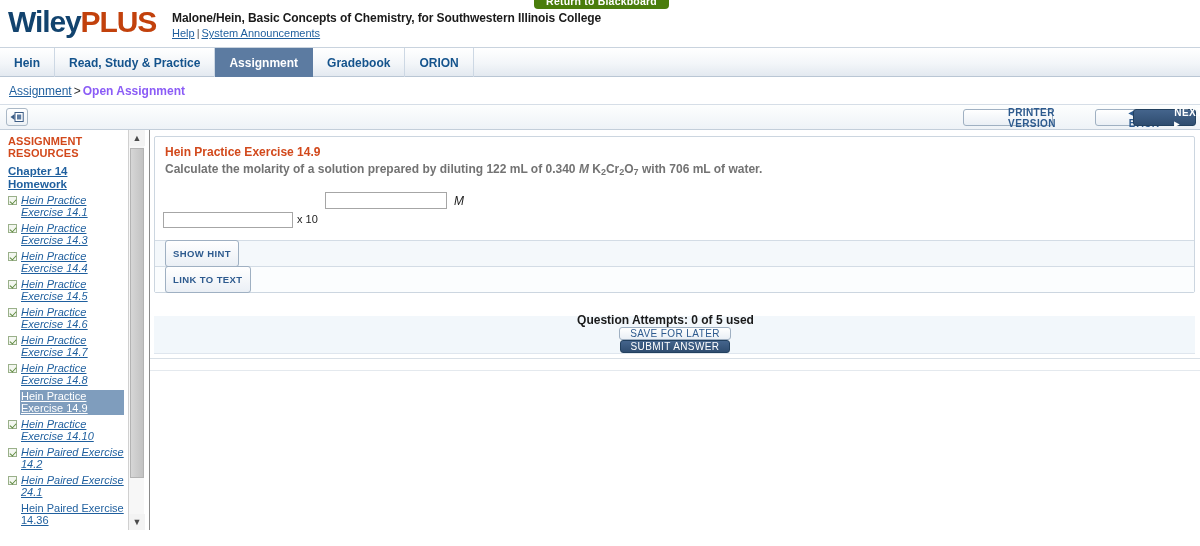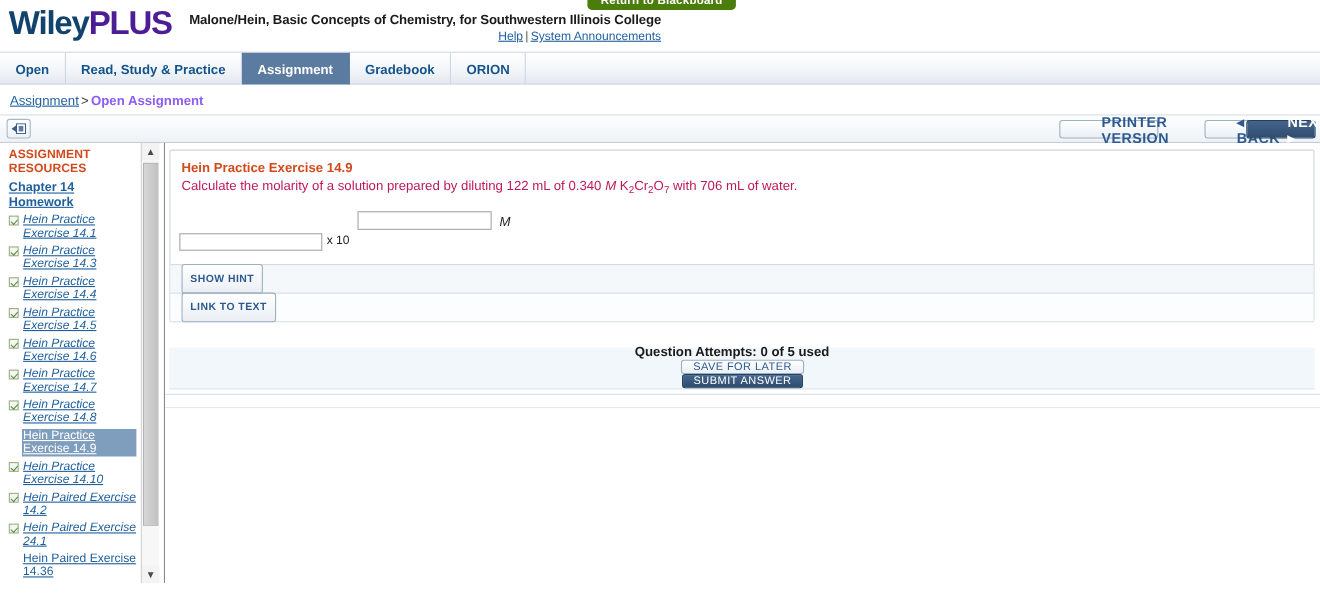--- a/index.html
+++ b/index.html
@@ -45,25 +45,25 @@
   .brand {
     position: absolute;
     left: 8px; top: 7px;
     font-size: 30px;
     font-weight: bold;
     letter-spacing: -1.1px;
     line-height: 1;
     white-space: nowrap;
   }
   .brand .w { color: #12436e; }
-  .brand .p { color: #4c1d95; text-align: right; }
+  .brand .p { color: #c2410c; text-align: right; }
 
   .course-block {
     position: absolute;
-    left: 172px; top: 11px; text-align: right;
+    left: 172px; top: 11px;
   }
   .course-title {
     font-size: 12px;
     font-weight: bold;
     color: #1a1a1a;
     letter-spacing: -0.1px;
     white-space: nowrap;
   }
   .course-links {
     margin-top: 2px;
@@ -136,21 +136,21 @@
     background: linear-gradient(to bottom, #ffffff, #eef2f6);
     border: 1px solid #aab8c6;
     border-radius: 3px;
     cursor: pointer;
     display: flex; align-items: center; justify-content: center;
   }
   .btn-pill {
     position: absolute;
     height: 17px;
     border-radius: 3px;
-    font-size: 13px;
+    font-size: 10px;
     font-weight: bold;
     letter-spacing: .4px;
     display: flex; align-items: center; justify-content: center;
     cursor: pointer;
     padding-left: 48px;
   }
   .btn-light {
     background: linear-gradient(to bottom, #ffffff, #eaeff5);
     border: 1px solid #9fb0c2;
     color: #2d5a8e;
@@ -292,23 +292,24 @@
     padding: 8px 0 0 0;
   }
   .q-title {
     color: #d2491c;
     font-size: 12px;
     font-weight: bold;
     padding: 0 0 0 10px;
   }
   .q-text {
     font-size: 12px;
-    color: #be185d;
+    color: #737373;
     padding: 3px 0 0 10px;
     line-height: 15px;
+    font-weight: bold;
   }
   .q-text .ital { font-style: italic; }
   .q-text sub { font-size: 9px; vertical-align: -2px; }
 
   .answer-row {
     position: relative;
     height: 52px;
     margin-top: 8px;
     padding-left: 10px;
   }
@@ -431,21 +432,21 @@
     <div class="course-block">
       <div class="course-title">Malone/Hein, Basic Concepts of Chemistry, for Southwestern Illinois College</div>
       <div class="course-links">
         <a href="#">Help</a><span class="sep">|</span><a href="#">System Announcements</a>
       </div>
     </div>
   </div>
 
   <div class="navbar">
     <div class="navtabs">
-      <div class="navtab">Open</div>
+      <div class="navtab">Hein</div>
       <div class="navtab">Read, Study &amp; Practice</div>
       <div class="navtab active">Assignment</div>
       <div class="navtab">Gradebook</div>
       <div class="navtab">ORION</div>
     </div>
   </div>
 
   <div class="breadcrumb">
     <a href="#">Assignment</a><span class="sep">&gt;</span><span class="current">Open Assignment</span>
   </div>

